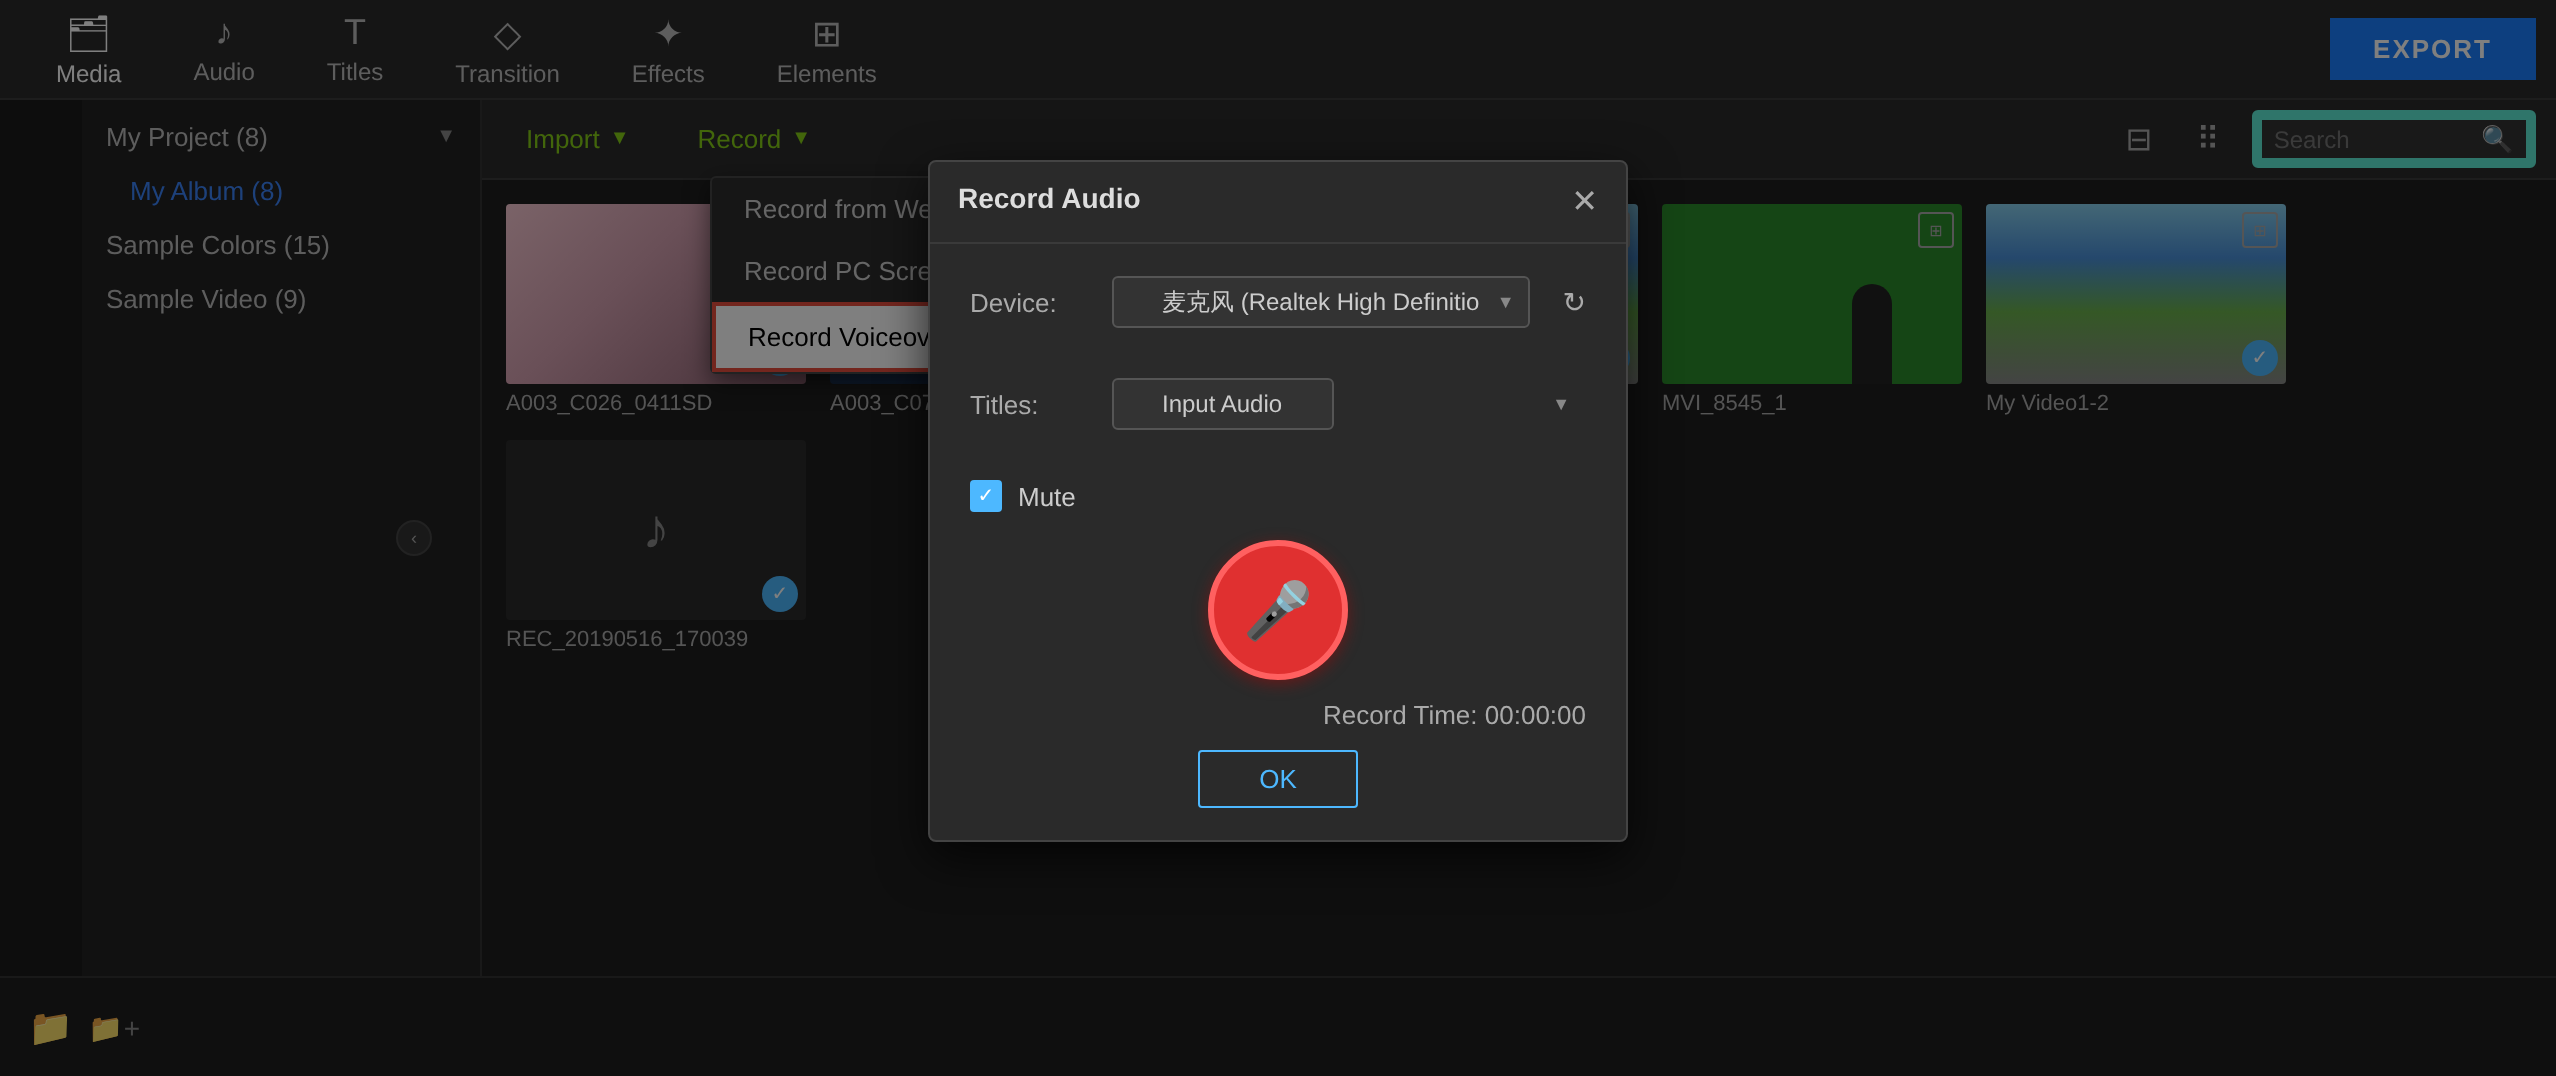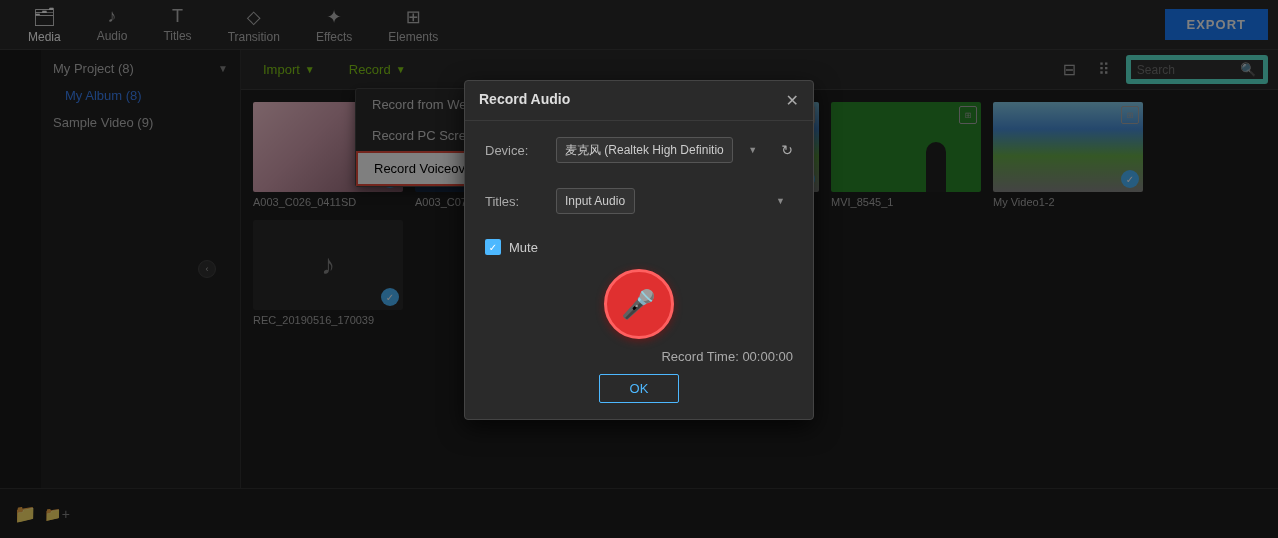--- a/index.html
+++ b/index.html
@@ -266,21 +266,21 @@
       color: #aaa;
       font-size: 13px;
       width: 55px;
       flex-shrink: 0;
     }
     .dialog-select {
       flex: 1;
       background: #333;
       border: 1px solid #555;
       color: #ccc;
-      padding: 5px 8px;
+      padding: 5px 24px;
       font-size: 12px;
       border-radius: 3px;
       appearance: none;
       cursor: pointer;
     }
     .refresh-btn {
       background: none;
       border: none;
       color: #aaa;
       cursor: pointer;
@@ -439,20 +439,23 @@
 
 <div class="content-area" style="position:relative;">
 
   <div class="sidebar">
     <div class="sidebar-item">
       <span>My Project (8)</span>
       <span class="sidebar-arrow">▼</span>
     </div>
     <div class="sidebar-item active" style="padding-left:24px; color:#3b82f6;">
       <span>My Album (8)</span>
+    </div>
+    <div class="sidebar-item">
+      <span>Sample Colors (15)</span>
     </div>
     <div class="sidebar-item">
       <span>Sample Video (9)</span>
     </div>
   </div>
 
   <div class="sidebar-toggle">‹</div>
 
   <div class="main-panel">
 

